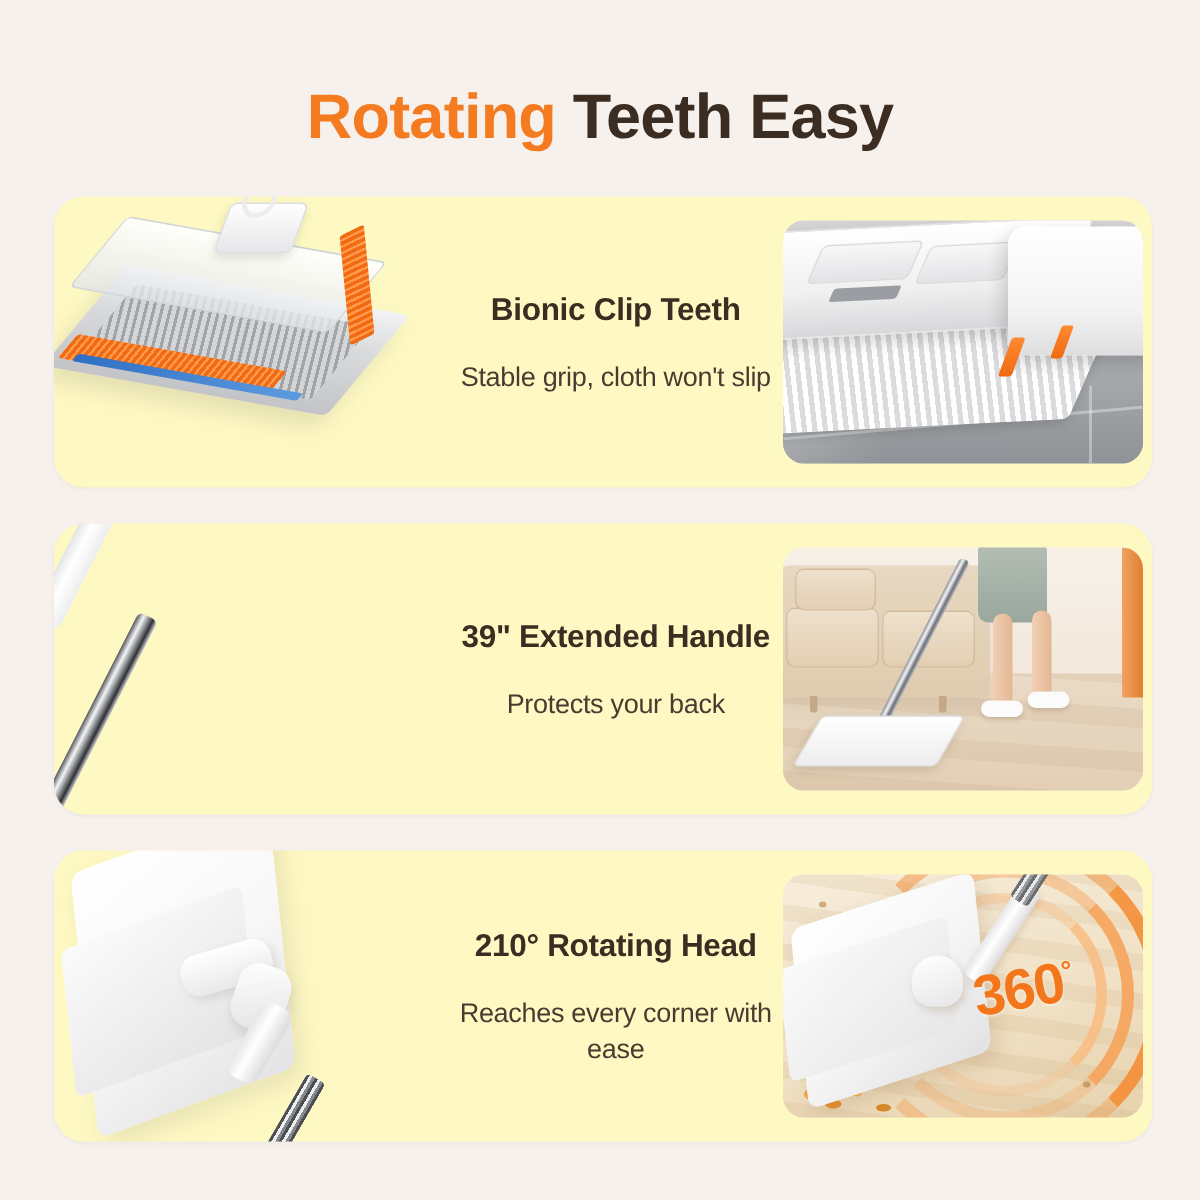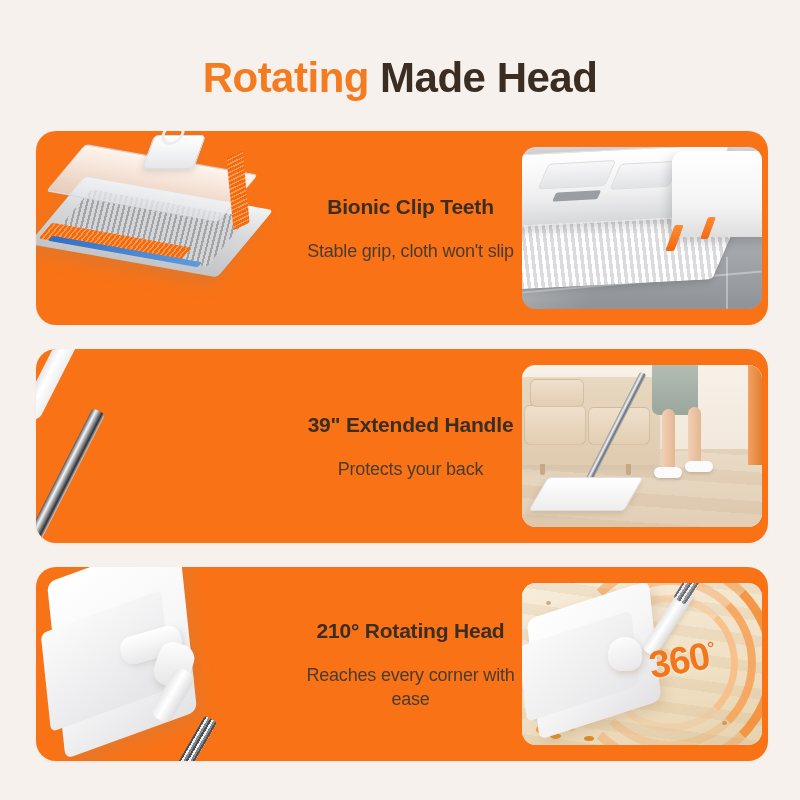--- a/index.html
+++ b/index.html
@@ -17,21 +17,21 @@
     font-size:42px; font-weight:bold; letter-spacing:-0.5px;
     line-height:52px;
     white-space:nowrap;
   }
   .title .accent { color:#F47B20; }
   .title .dark   { color:#3B2D22; }
 
   
   .card {
     position:absolute; left:36px; width:732px;
-    background:#f97316; border-radius:20px;
+    background:#fef9c3; border-radius:20px;
     box-shadow:0 1px 3px rgba(120,100,85,0.07);
     overflow:hidden;
   }
   #card-1 { top:131px; height:194px; }
   #card-2 { top:349px; height:194px; }
   #card-3 { top:567px; height:194px; }
 
   
   .txt {
     position:absolute; left:262px; width:225px; top:0; height:194px;
@@ -329,21 +329,21 @@
     border-radius:3px;
     transform:rotate(30deg); transform-origin:top center;
   }
 </style>
 </head>
 <body>
 
 <div class="page">
 
   <div class="title">
-    <span class="accent">Rotating</span><span class="dark"> Made Head</span>
+    <span class="accent">Rotating</span><span class="dark"> Teeth Easy</span>
   </div>
 
   <div class="card" id="card-1">
 
     <div class="leftimg">
       <div class="m1-plate"></div>
       <div class="m1-grid"></div>
       <div class="m1-clear"></div>
       <div class="m1-teeth-a"></div>
       <div class="m1-teeth-b"></div>

